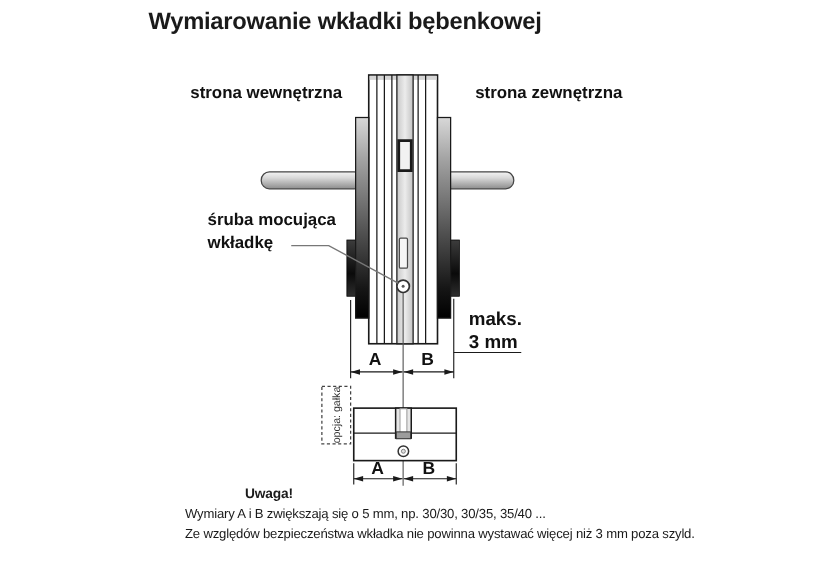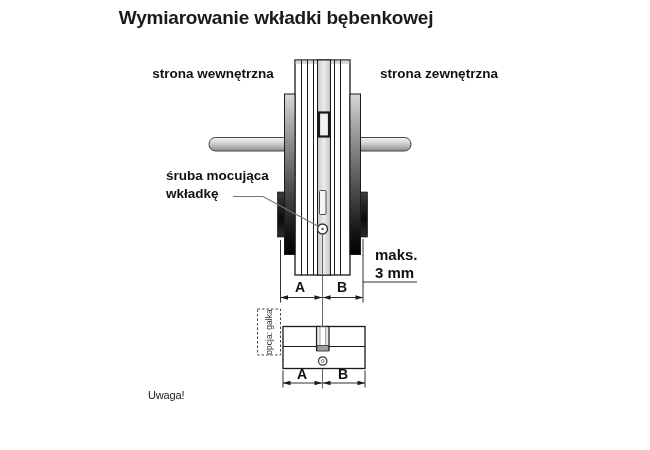--- a/index.html
+++ b/index.html
@@ -3,21 +3,21 @@
 <meta charset="utf-8">
 <style>
   html,body{margin:0;padding:0;background:#fff;}
   body{width:650px;height:450px;position:relative;overflow:hidden;
        font-family:"Liberation Sans",sans-serif;color:#1a1a1a;}
   .title{position:absolute;top:7px;left:0;width:552px;text-align:center;
          font-size:19px;font-weight:bold;letter-spacing:-0.2px;}
   .diagram{position:absolute;top:0;left:0;}
   .notes{position:absolute;left:148px;top:388px;width:470px;
          font-size:10.5px;letter-spacing:-0.15px;line-height:15.8px;}
-  .notes .heading{font-weight:normal;font-size:11px;}
+  .notes .heading{font-weight:bold;font-size:11px;margin-left:48px;}
   svg text{font-family:"Liberation Sans",sans-serif;}
   .lbl{font-weight:bold;font-size:14px;fill:#111;}
   .lbl-sm{font-weight:bold;font-size:13.5px;fill:#111;}
   .lbl-max{font-weight:bold;font-size:15px;fill:#111;}
   .lbl-rot{font-size:8.5px;fill:#333;}
 </style>
 </head>
 <body>
 
 <div class="title">Wymiarowanie wkładki bębenkowej</div>
@@ -129,13 +129,15 @@
   <text class="lbl-max" x="375" y="278">3 mm</text>
   <text class="lbl" x="300" y="292" text-anchor="middle">A</text>
   <text class="lbl" x="342" y="292" text-anchor="middle">B</text>
   <text class="lbl" x="302" y="379" text-anchor="middle" font-size="13.5">A</text>
   <text class="lbl" x="343" y="379" text-anchor="middle" font-size="13.5">B</text>
   <text class="lbl-rot" transform="translate(272,332) rotate(-90)" text-anchor="middle">opcja: gałka</text>
 </svg>
 
 <div class="notes">
   <div class="heading">Uwaga!</div>
+  <div>Wymiary A i B zwiększają się o 5 mm, np. 30/30, 30/35, 35/40 ...</div>
+  <div>Ze względów bezpieczeństwa wkładka nie powinna wystawać więcej niż 3 mm poza szyld.</div>
 </div>
 
 </body></html>

